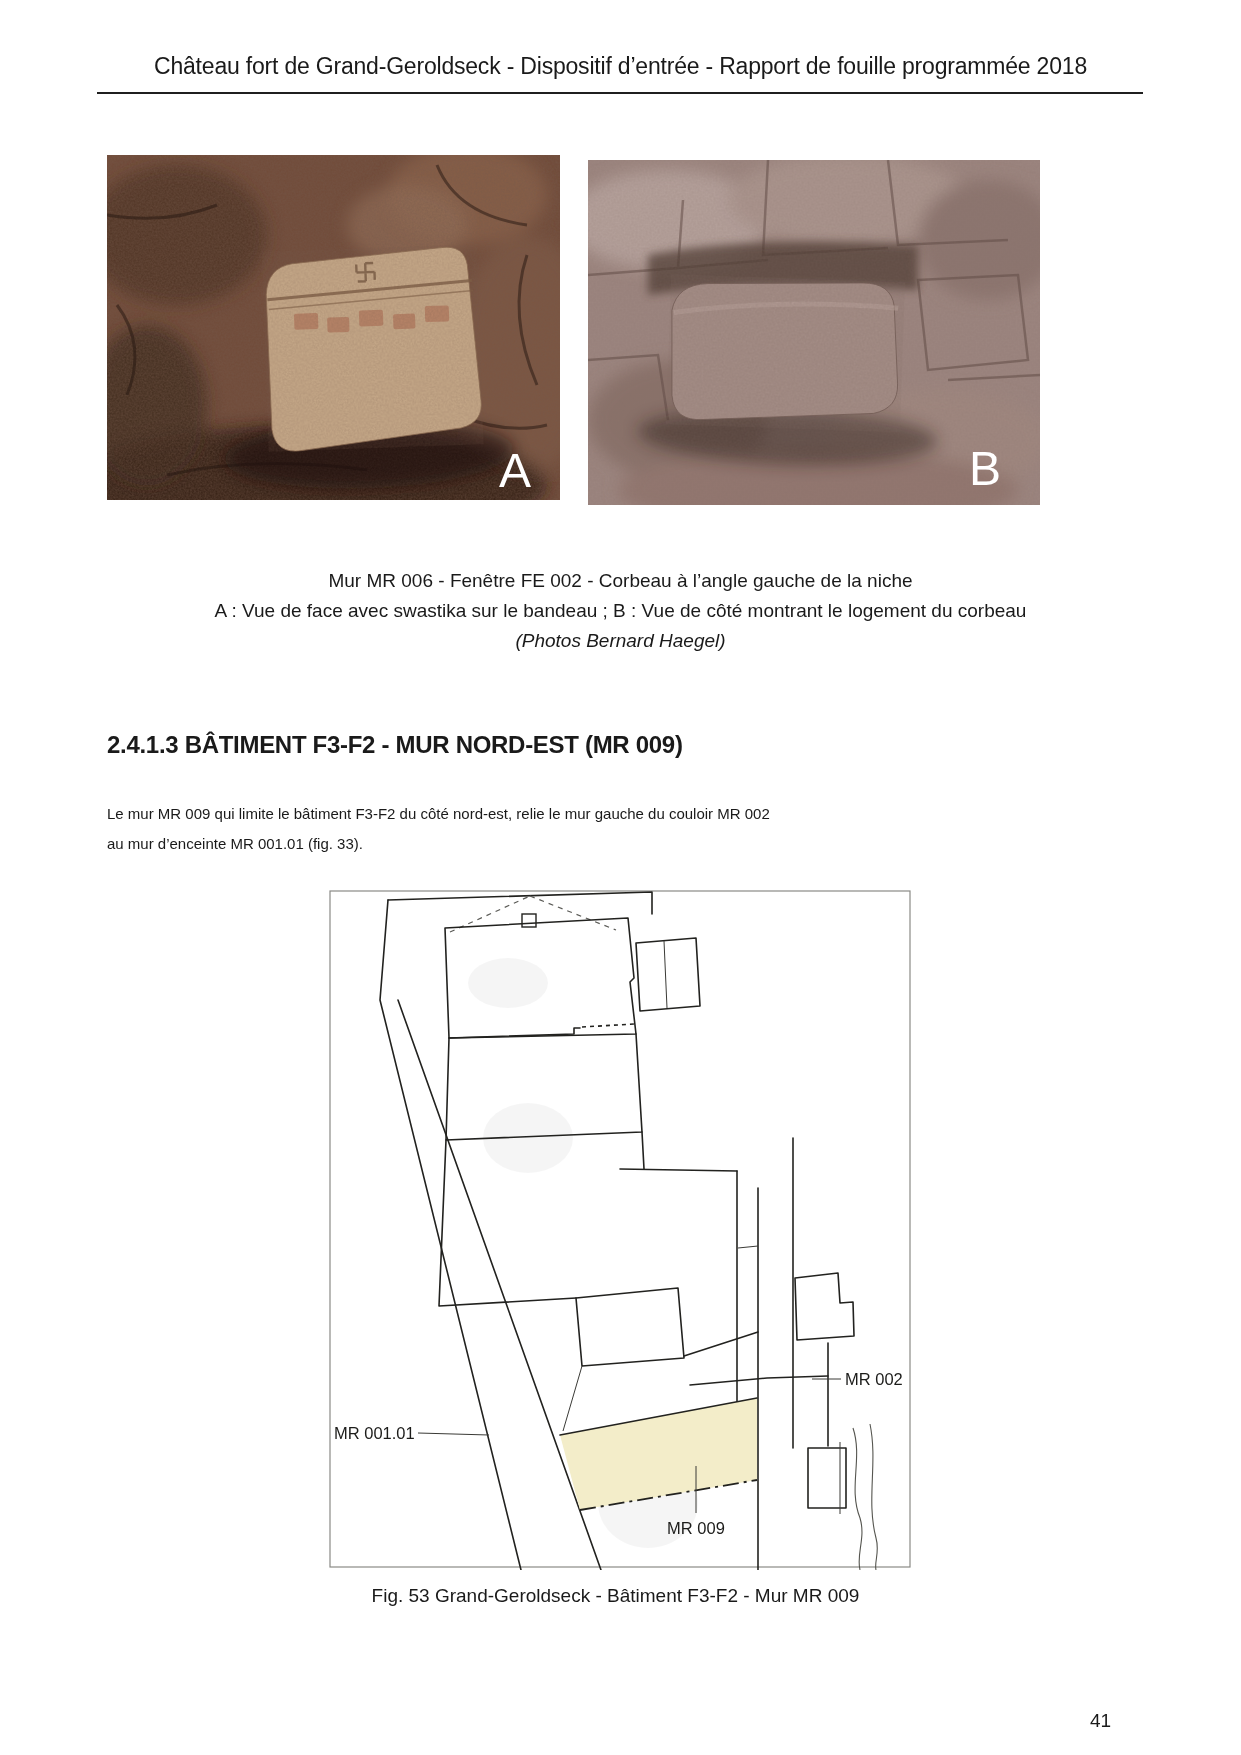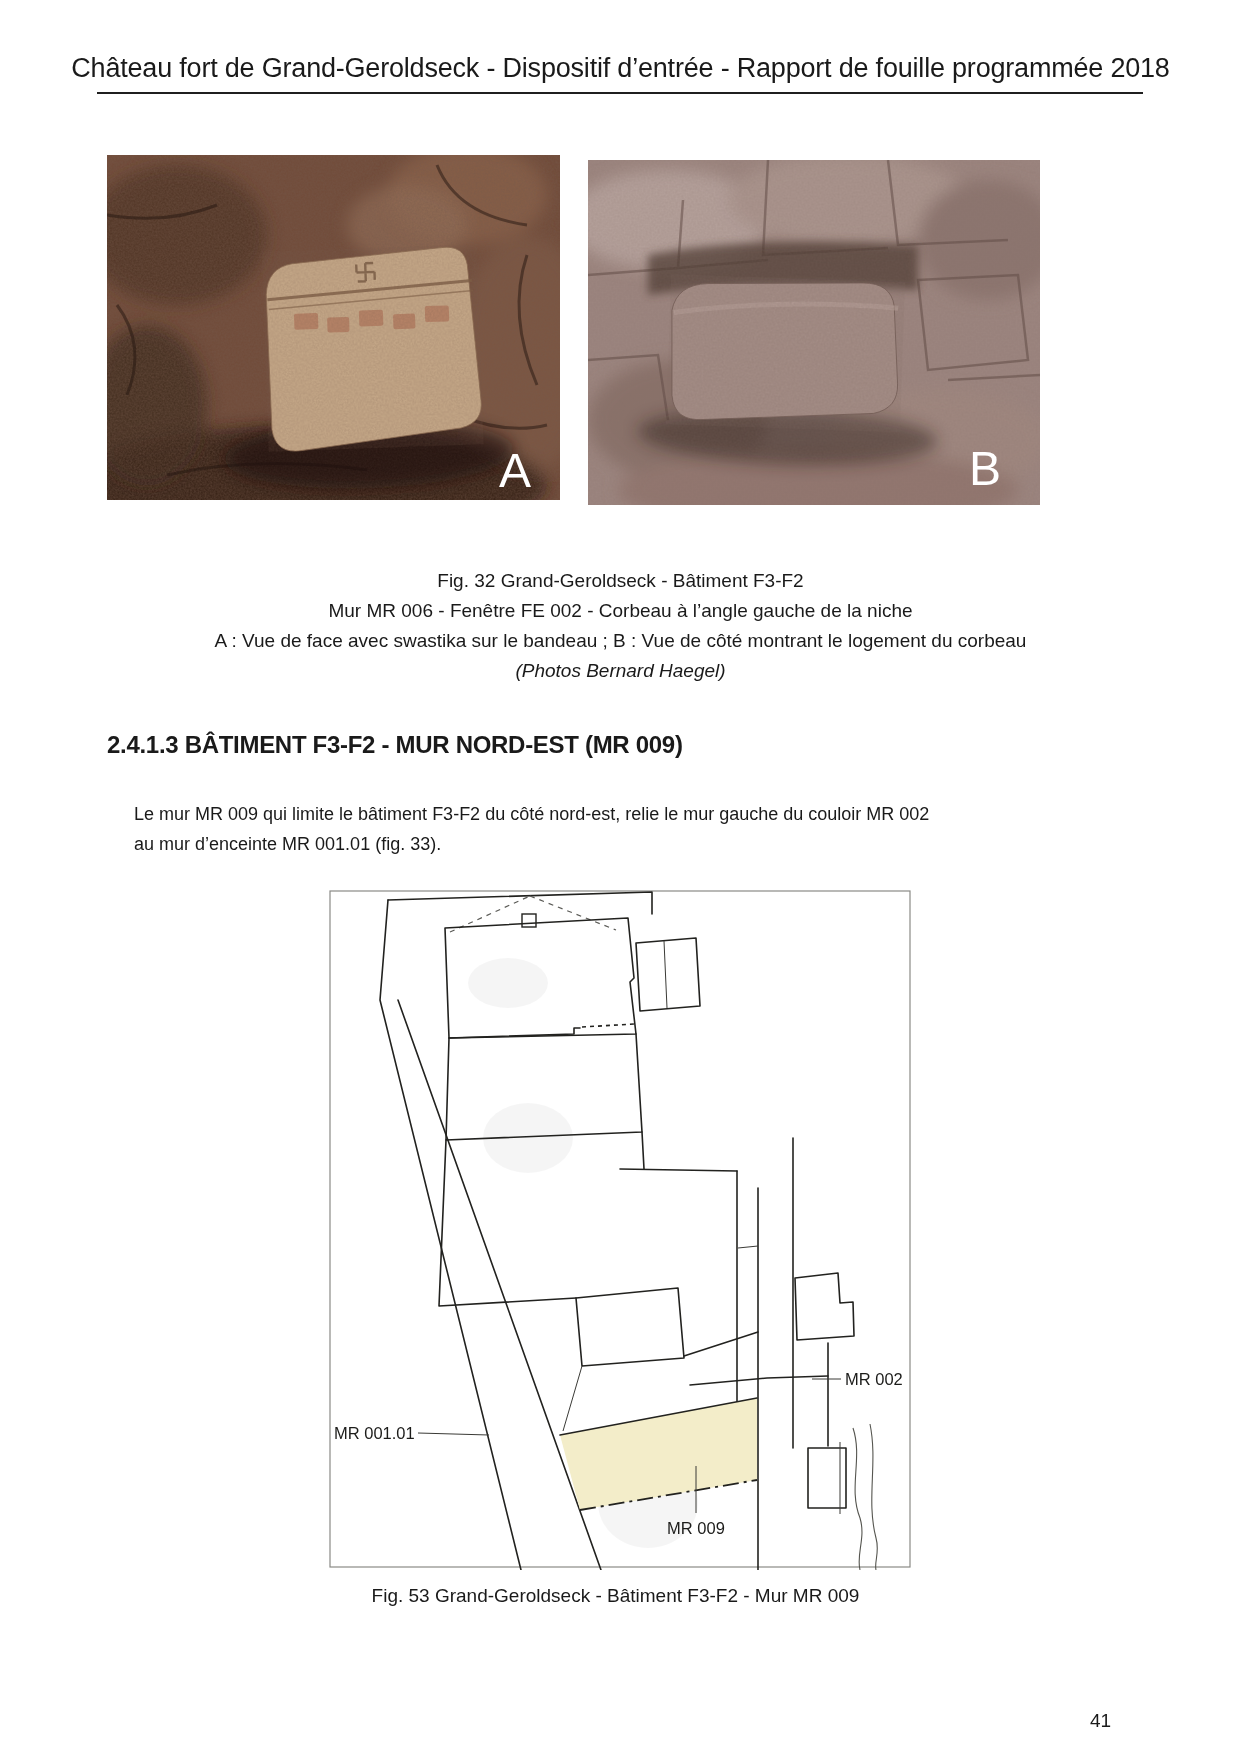--- a/index.html
+++ b/index.html
@@ -3,28 +3,28 @@
 <meta charset="utf-8">
 <style>
   html,body{margin:0;padding:0;}
   body{
     width:1241px;height:1755px;position:relative;background:#ffffff;
     font-family:"Liberation Sans",sans-serif;color:#1a1a1a;overflow:hidden;
   }
   .abs{position:absolute;}
   .center{text-align:center;}
   .nowrap{white-space:nowrap;}
-  #header-title{top:53px;left:0;width:1241px;font-size:27px;letter-spacing:-0.2px;}
+  #header-title{top:53px;left:0;width:1241px;font-size:23px;letter-spacing:-0.2px;}
   #header-rule{top:92px;left:97px;width:1046px;border-top:2px solid #1f1f1f;height:0;}
   #photo-a{left:107px;top:155px;width:453px;height:345px;}
   #photo-b{left:588px;top:160px;width:452px;height:345px;}
   #caption-32{top:566px;left:0;width:1241px;font-size:19px;line-height:30px;}
   #caption-32 .it, #caption-33 .it{font-style:italic;}
   #section-heading{top:731px;left:107px;font-size:24px;font-weight:bold;letter-spacing:-0.3px;text-align:center;}
-  #paragraph{top:799px;left:107px;font-size:18px;line-height:30px;margin-left:27px;}
+  #paragraph{top:799px;left:107px;font-size:15px;line-height:30px;}
   #figure-33{left:318px;top:888px;width:595px;height:682px;}
   #caption-33{top:1580px;left:318px;width:595px;font-size:19px;line-height:32px;}
   #page-number{top:1663px;left:1090px;width:70px;text-align:left;font-size:19px;margin-top:47px;}
   svg{display:block;}
   svg text{font-family:"Liberation Sans",sans-serif;}
   .plan-line{stroke:#22221f;stroke-width:1.6;fill:none;stroke-linecap:round;stroke-linejoin:round;}
   .plan-thin{stroke:#3a3a36;stroke-width:1;fill:none;}
   .plan-label{font-size:16.5px;fill:#1c1c1a;}
 </style>
 </head>
@@ -118,21 +118,20 @@
       <path d="M 10,30 Q 14,4 45,2 L 200,-4 Q 228,-5 232,18 L 238,95 Q 240,120 215,126 L 45,138 Q 16,141 13,115 Z" fill="#a8918a" stroke="#6e5850" stroke-width="0.8"></path>
       <path d="M 12,32 Q 120,14 236,20" stroke="#c2aba3" stroke-width="5" opacity="0.5" fill="none"></path>
       <rect x="8" y="-6" width="234" height="150" filter="url(#grainB)" opacity="0.6"></rect>
     </g>
     <rect width="452" height="345" filter="url(#grainB)" opacity="0.5"></rect>
     <text x="397" y="325" text-anchor="middle" font-size="48" fill="#ffffff">B</text>
   </svg>
 </div>
 
 <div class="abs center" id="caption-32">
-  <div class="nowrap">Fig. 32 Grand-Geroldseck - Bâtiment F3-F2</div>
   <div class="nowrap">Mur MR 006 - Fenêtre FE 002 - Corbeau à l’angle gauche de la niche</div>
   <div class="nowrap">A : Vue de face avec swastika sur le bandeau ; B : Vue de côté montrant le logement du corbeau</div>
   <div class="nowrap it">(Photos Bernard Haegel)</div>
 </div>
 
 <div class="abs nowrap" id="section-heading">2.4.1.3 BÂTIMENT F3-F2 - MUR NORD-EST (MR 009)</div>
 
 <div class="abs" id="paragraph">
   <div class="nowrap">Le mur MR 009 qui limite le bâtiment F3-F2 du côté nord-est, relie le mur gauche du couloir MR 002</div>
   <div class="nowrap">au mur d’enceinte MR 001.01 (fig. 33).</div>

